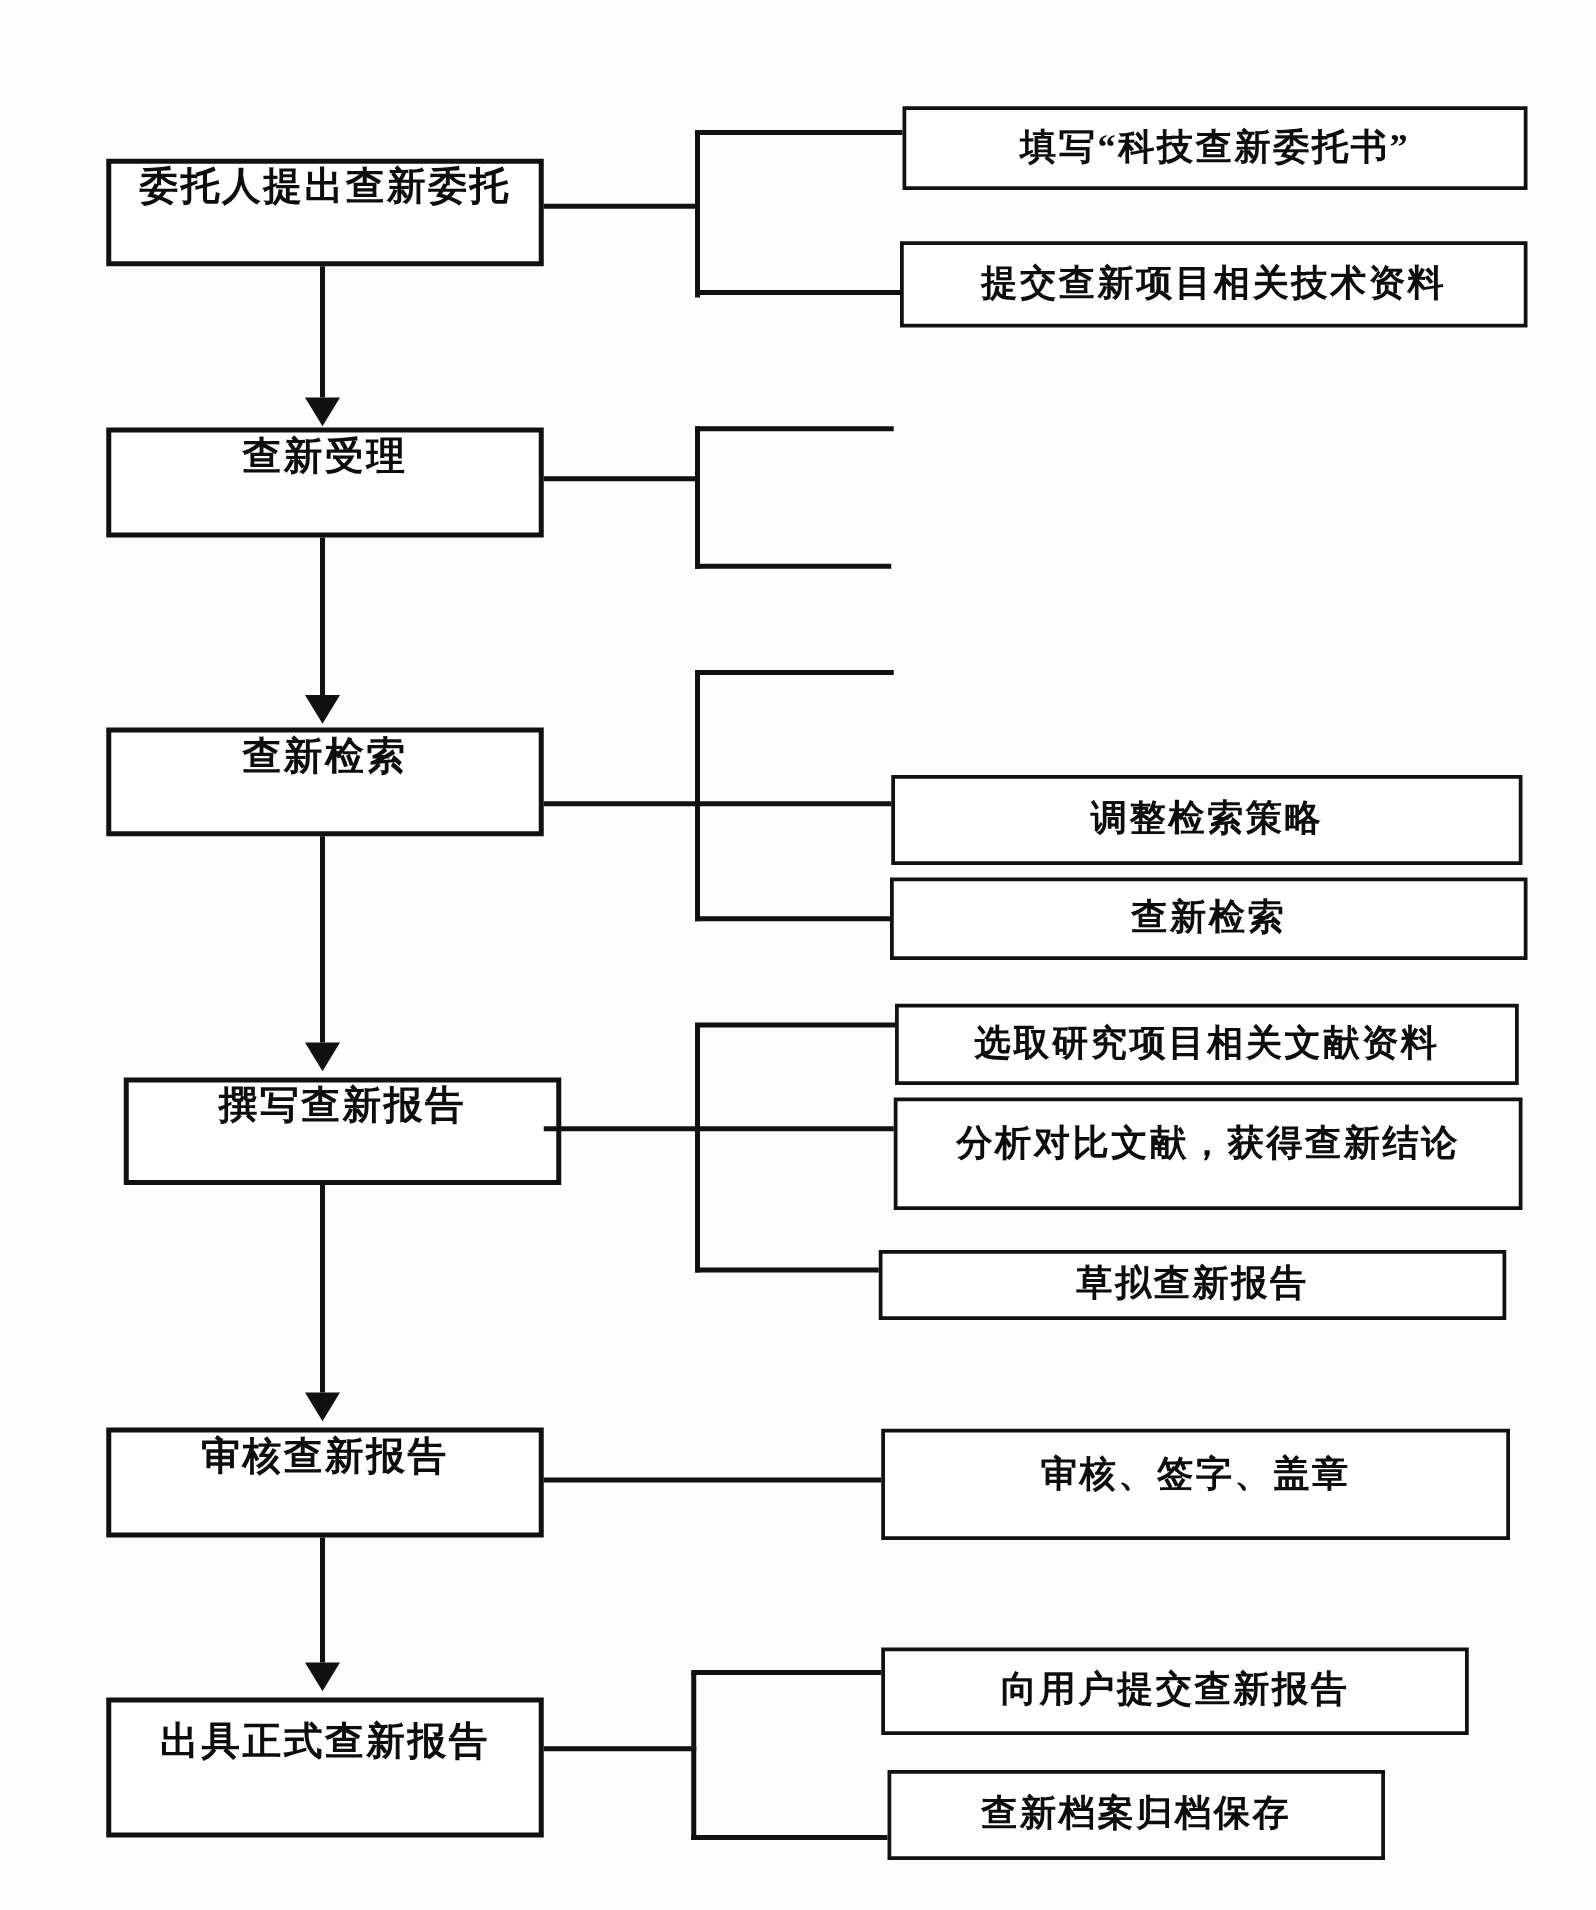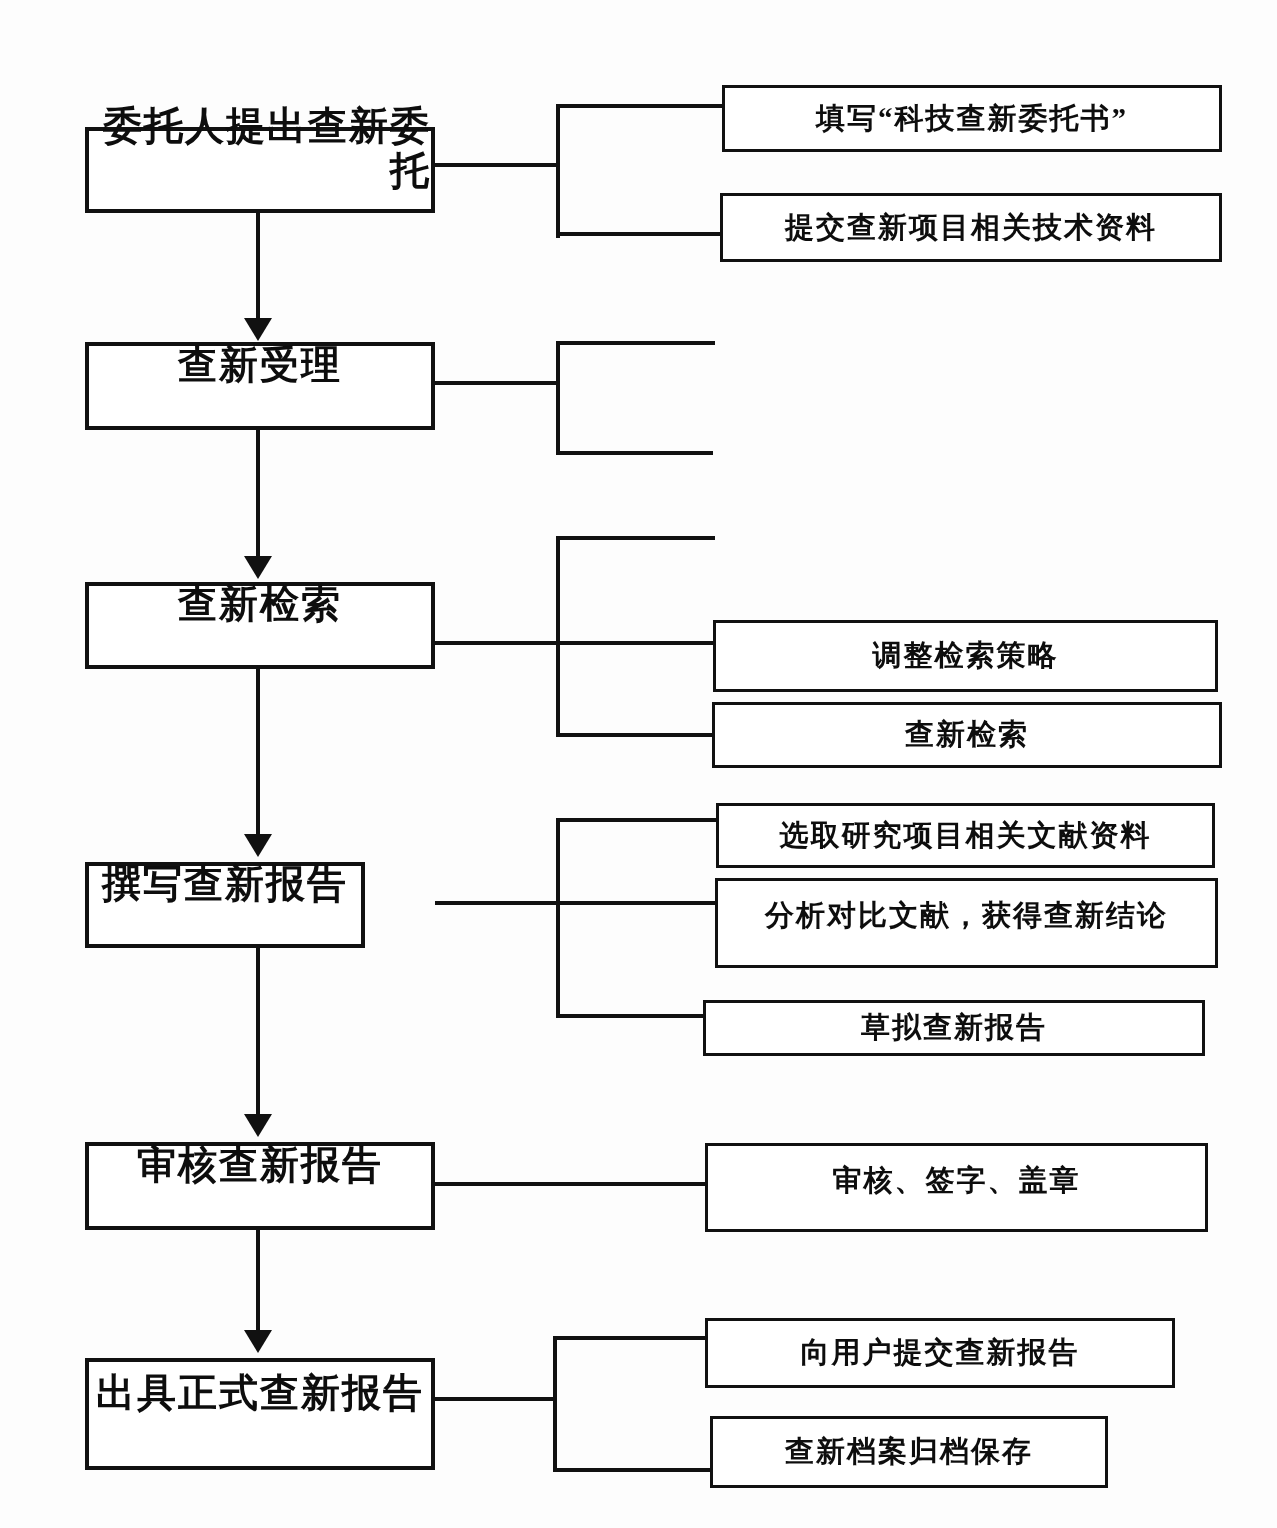--- a/index.html
+++ b/index.html
@@ -24,21 +24,21 @@
     display:flex;
     align-items:center;
     justify-content:center;
     text-align:right;
     font-weight:700;
     letter-spacing:2px;
     line-height:1.15;
   }
   .stage{
     border:4px solid var(--line);
-    font-size:39px;
+    font-size:31px;
     padding-bottom:42px;
   }
   .sub{
     border:3px solid var(--line);
     font-size:29px;
   }
   .texthigh{ padding-bottom:34px; }
   .textmid{ padding-bottom:14px; }
   .hline{position:absolute;height:4px;background:var(--line);}
   .vline{position:absolute;width:4px;background:var(--line);}
@@ -57,21 +57,21 @@
 
   <div class="box stage" style="left:85px;top:127px;width:350px;height:86px">
     <span>委托人提出查新委托</span>
   </div>
   <div class="box stage" style="left:85px;top:342px;width:350px;height:88px">
     <span>查新受理</span>
   </div>
   <div class="box stage" style="left:85px;top:582px;width:350px;height:87px">
     <span>查新检索</span>
   </div>
-  <div class="box stage" style="left:85px;top:862px;width:280px;height:86px">
+  <div class="box stage" style="left:99px;top:862px;width:350px;height:86px">
     <span>撰写查新报告</span>
   </div>
   <div class="box stage" style="left:85px;top:1142px;width:350px;height:88px">
     <span>审核查新报告</span>
   </div>
   <div class="box stage" style="left:85px;top:1358px;width:350px;height:112px">
     <span>出具正式查新报告</span>
   </div>
 
   <div class="box sub" style="left:722px;top:85px;width:500px;height:67px">

